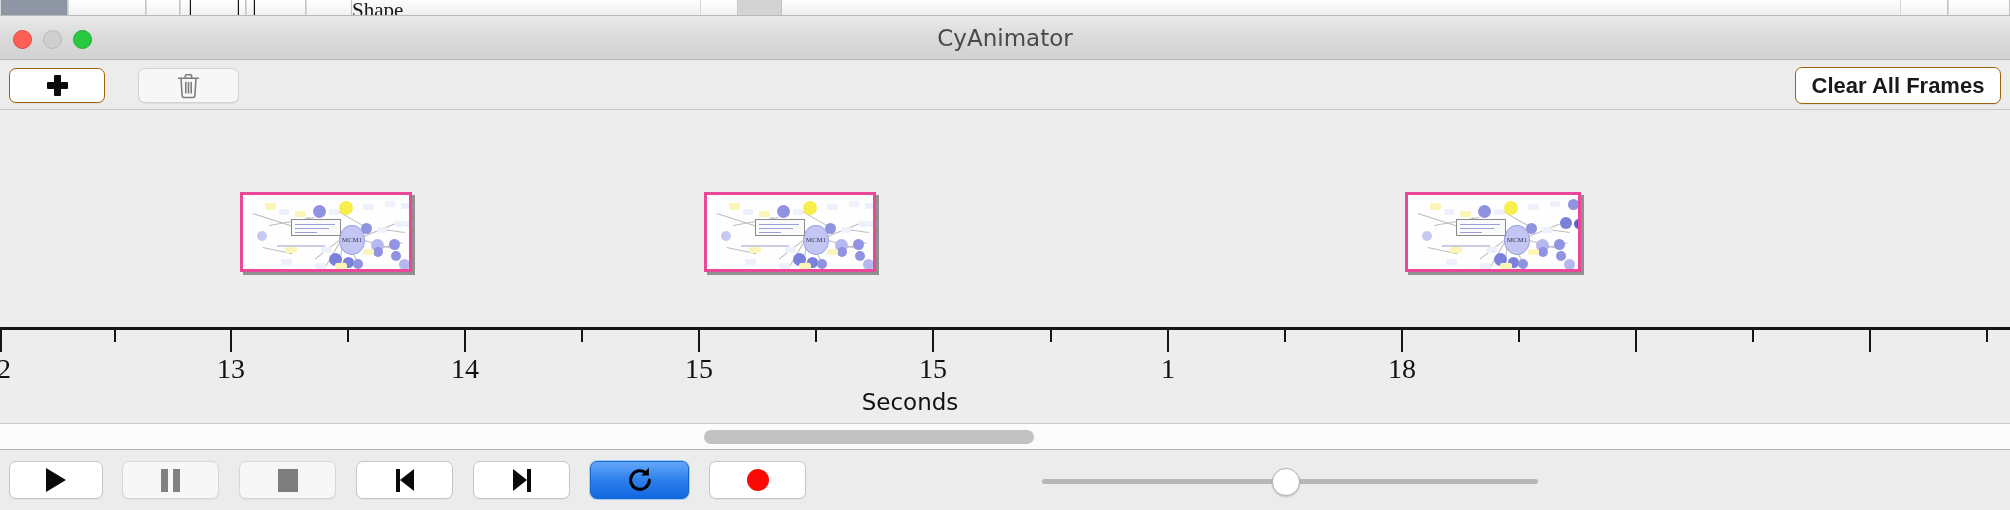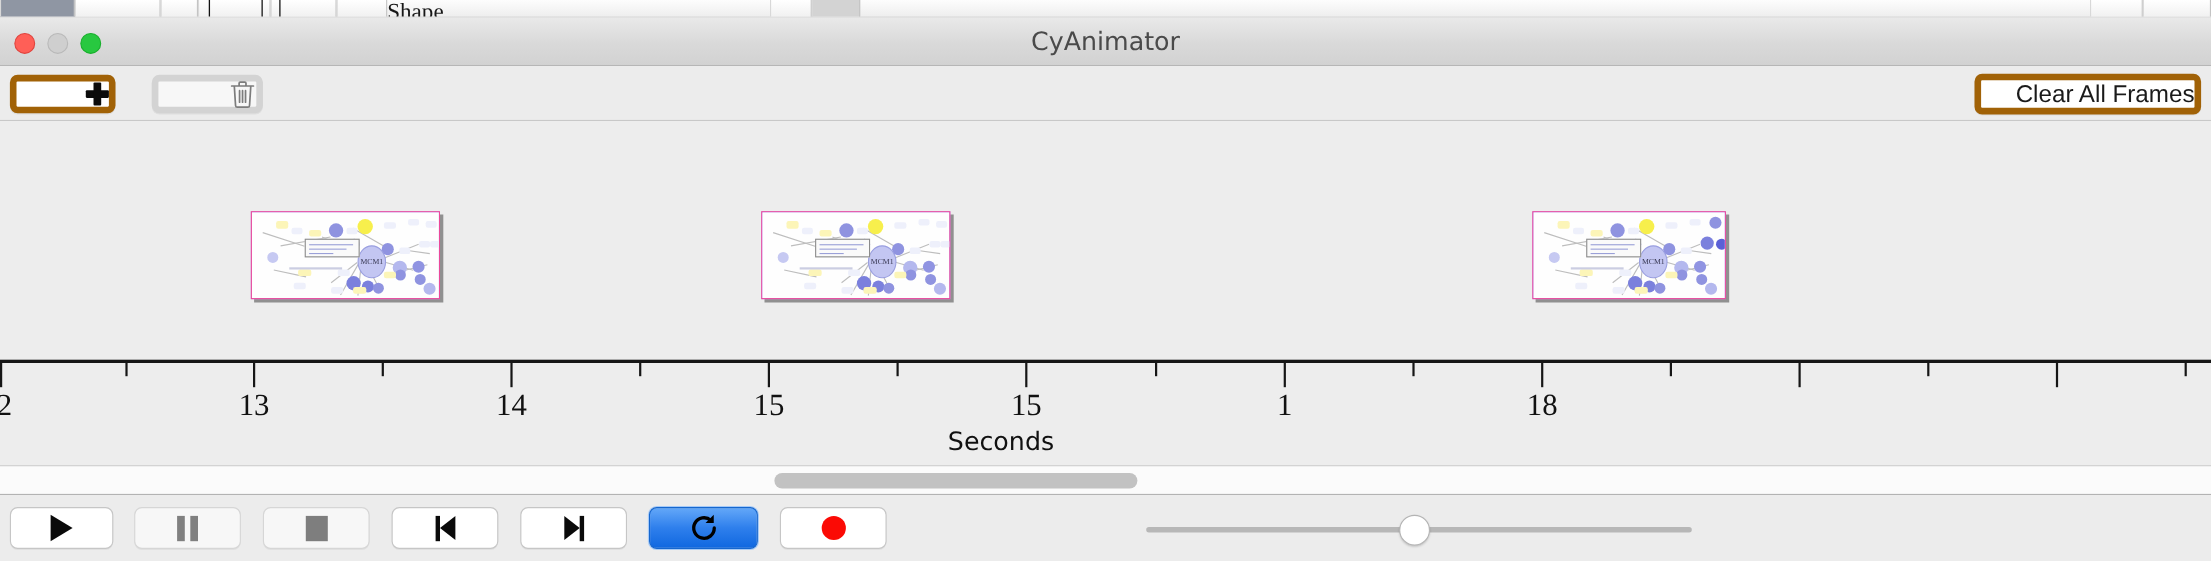--- a/index.html
+++ b/index.html
@@ -70,25 +70,26 @@
 
   
   .toolbar {
     position: relative; height: 50px; flex: 0 0 50px;
     background: #ececec;
     border-bottom: 1px solid #c8c8c8;
   }
   .tbtn {
     position: absolute; top: 8px;
     background: #ffffff;
-    border: 6px solid #a16207;
+    border: 1px solid #a16207;
     border-radius: 7px;
     box-shadow: 0 1px 0 rgba(0,0,0,0.06);
-    display: flex; align-items: center; justify-content: flex-end;
+    display: flex; align-items: center; justify-content: center;
     cursor: pointer;
+    font-weight: bold;
   }
   .tbtn.dim { background: #f7f7f7; border-color: #d3d3d3; }
   #btn-add      { left: 9px;   width: 96px;  height: 35px; }
   #btn-delete   { left: 138px; width: 101px; height: 35px; }
   #btn-clearall { right: 9px;  width: 206px; height: 37px; top: 7px;
                   font-size: 22px; color: #1a1a1a; }
   .plus-icon { position: relative; width: 21px; height: 21px; }
   .plus-icon::before, .plus-icon::after {
     content: ""; position: absolute; background: #0b0b0b; border-radius: 1px;
   }
@@ -98,24 +99,25 @@
   
   .timeline-wrap {
     position: relative; flex: 1 1 auto;
     background: #ededed;
     border-bottom: 1px solid #c8c8c8;
     overflow: hidden;
   }
   .frame {
     position: absolute;
     width: 172px; height: 80px;
-    background: #c4b5fd;
-    border: 1px solid #ec4899;
+    background: #c2410c;
+    border: 3px solid #ec4899;
     box-shadow: 3px 3px 0 #909090;
     overflow: hidden;
+    margin-left: 12px;
   }
   .frame.clipped-right { width: 120px; }
   .thumb { position: absolute; inset: 0; background: #fefefe; }
   .nd { position: absolute; border-radius: 50%; }
   .nd.sq { border-radius: 2px; }
   .edge { position: absolute; background: #bdbdbd; height: 1px; transform-origin: 0 0; }
   .hub {
     position: absolute; border-radius: 50%;
     background: #c3c6f2; border: 1px solid #9a9fe0;
     display: flex; align-items: center; justify-content: center;

